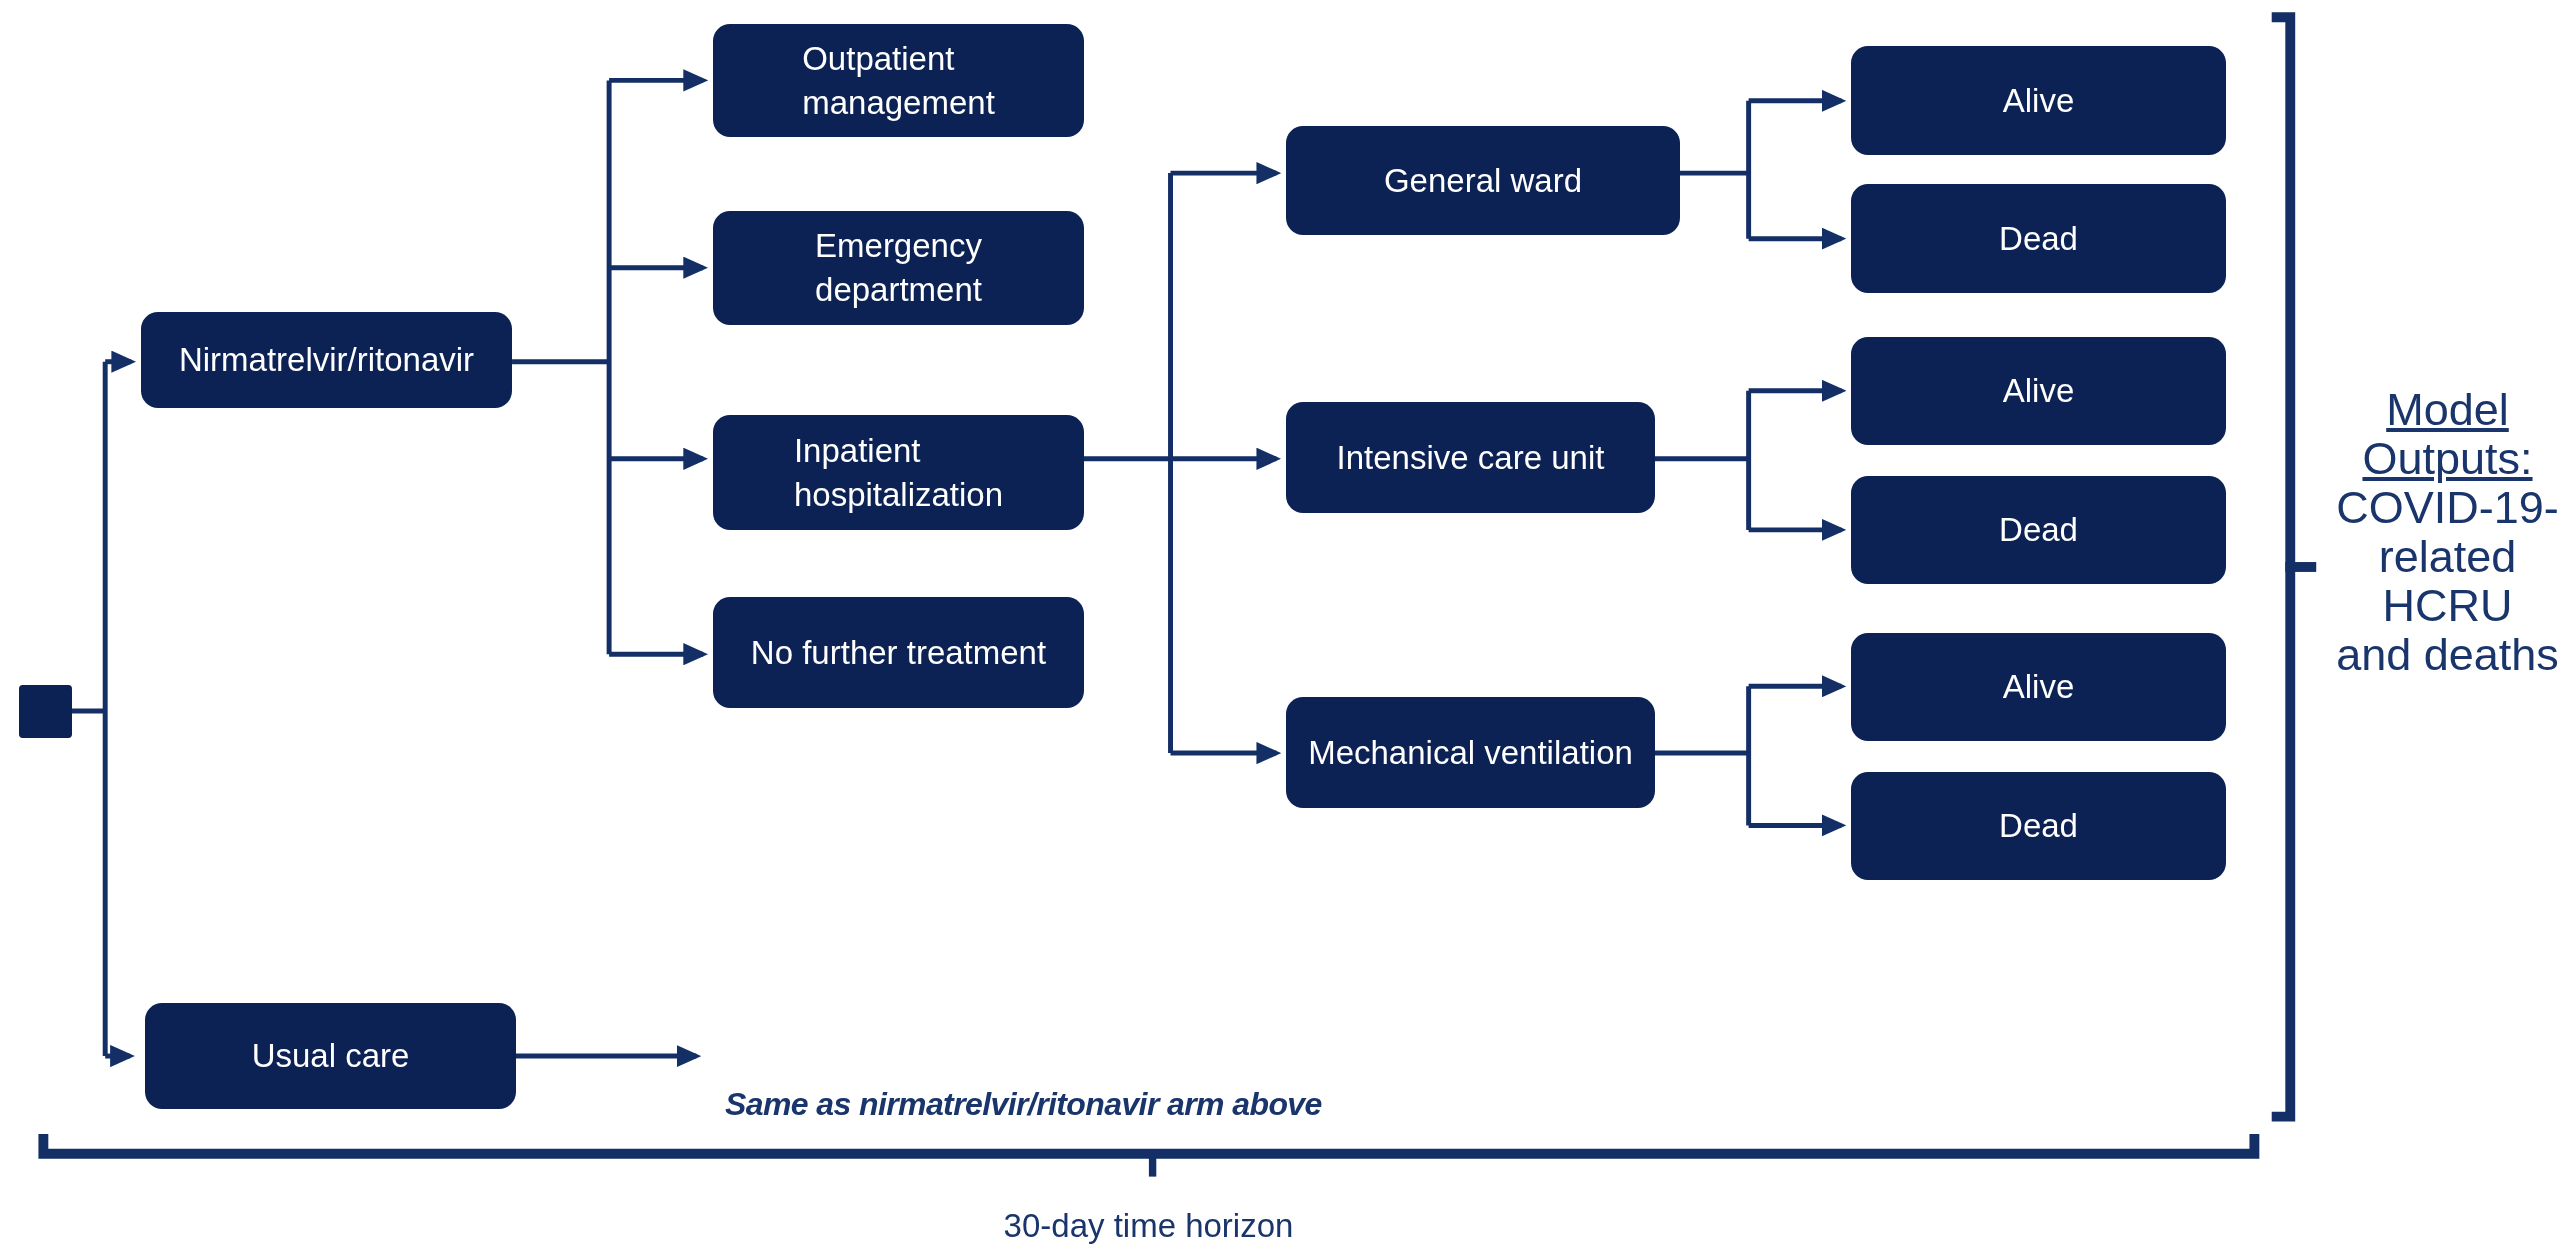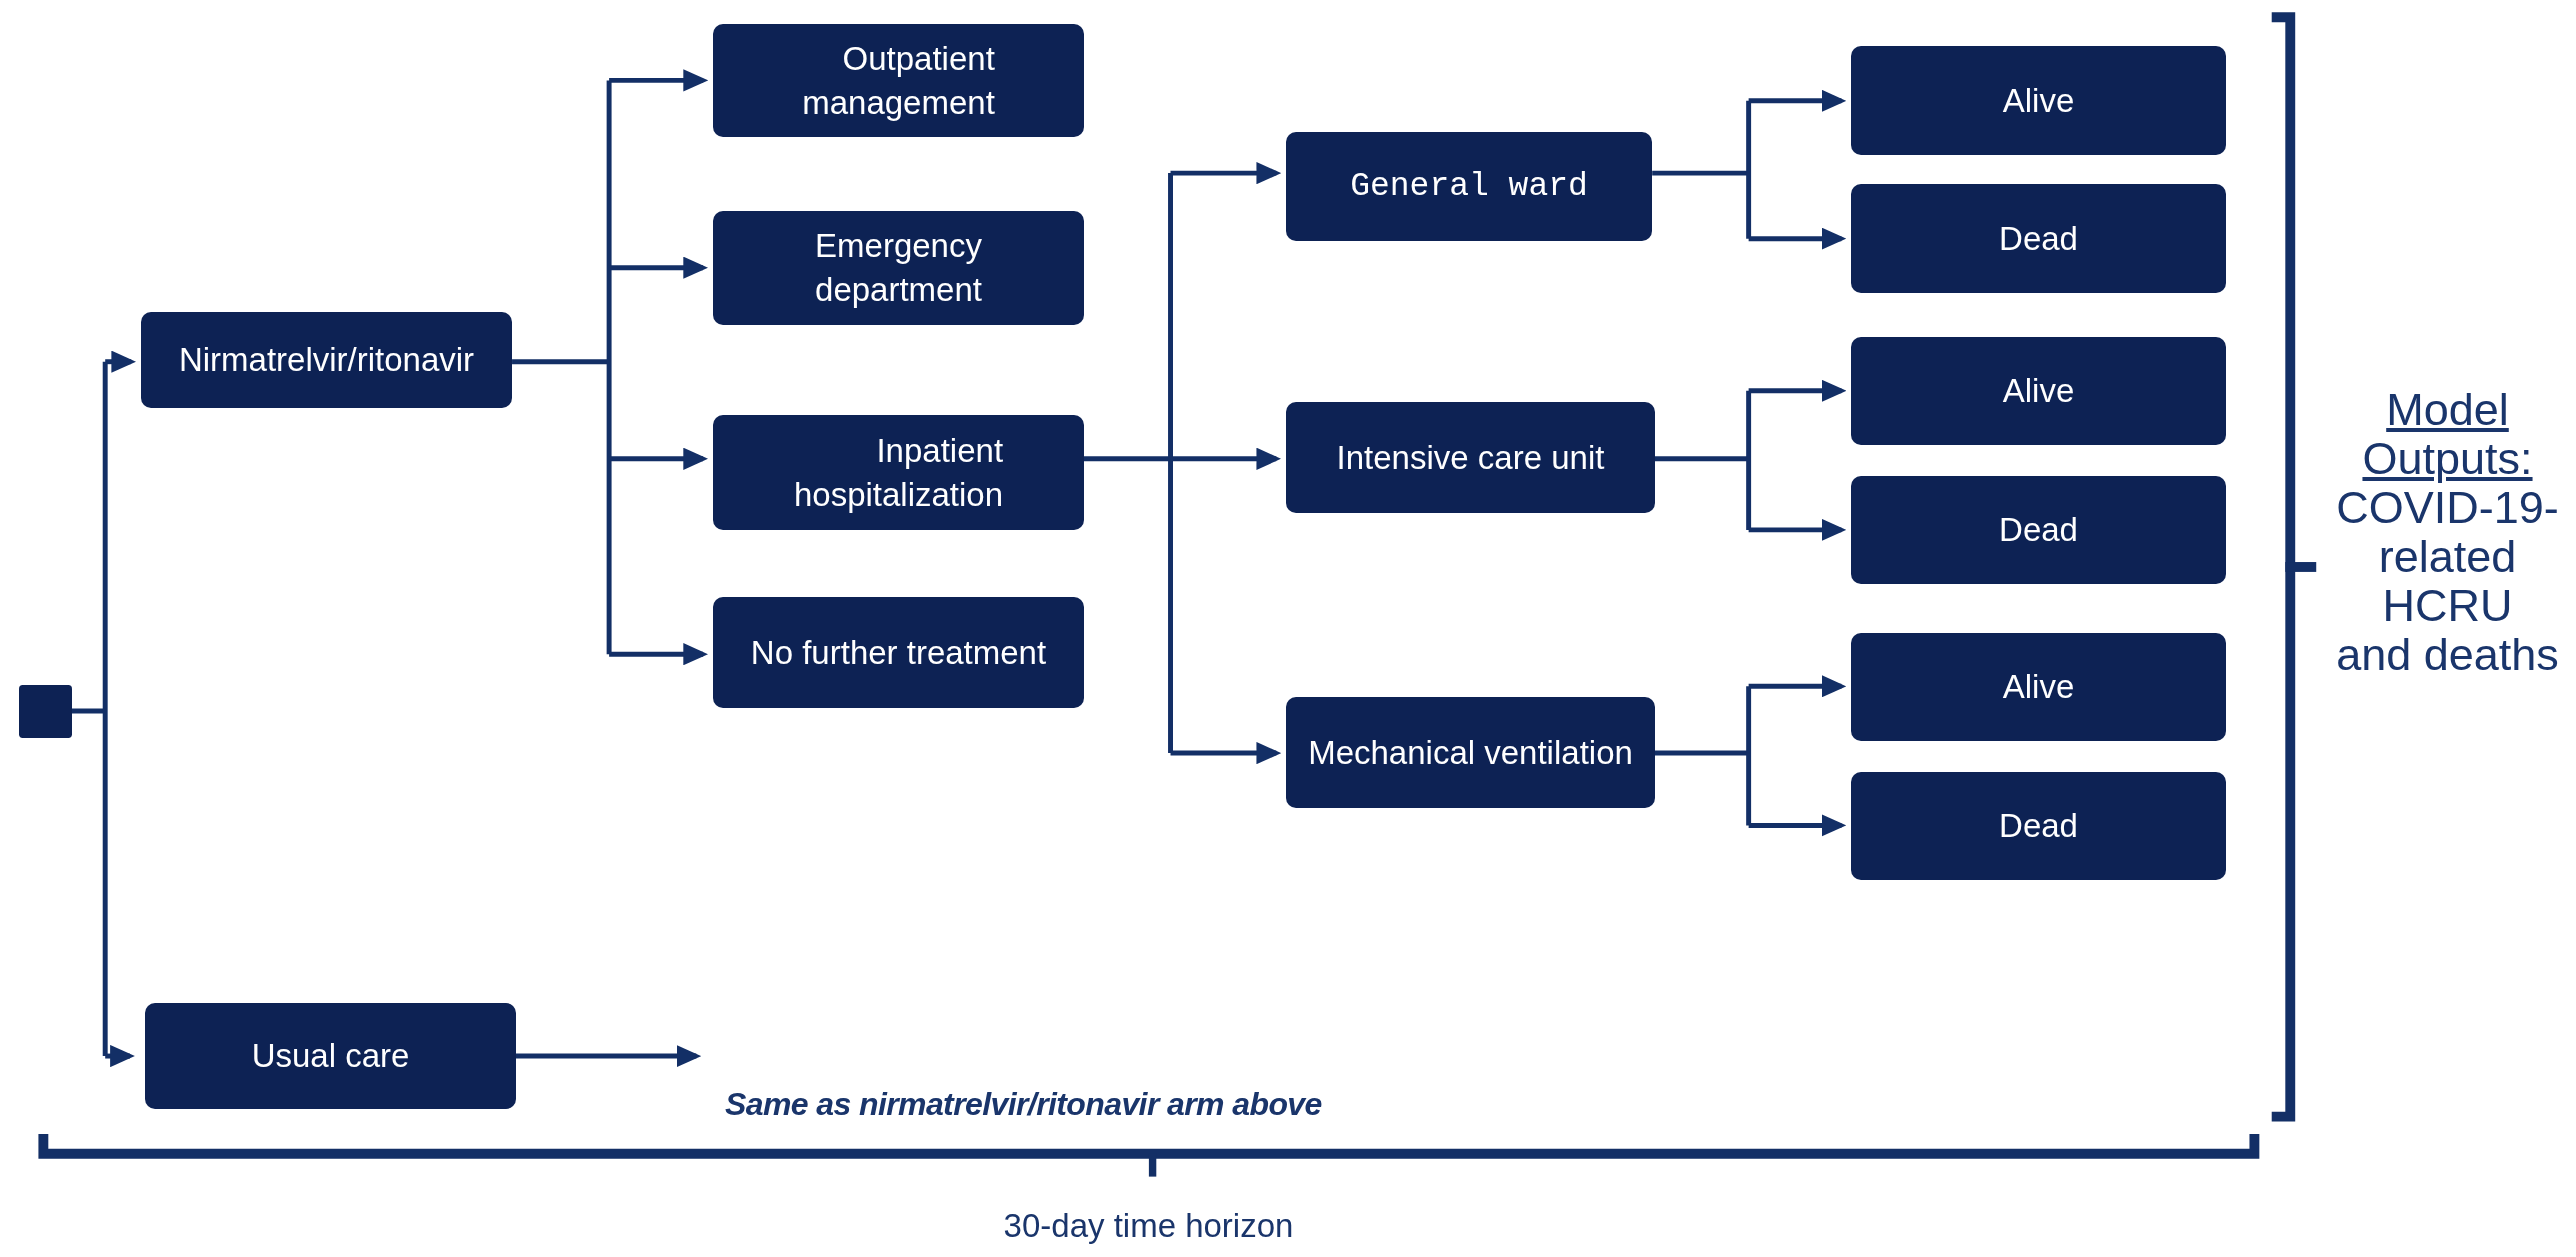--- a/index.html
+++ b/index.html
@@ -7,23 +7,23 @@
   .canvas{position:absolute;inset:0;width:2576px;height:1257px;}
   svg.wires{position:absolute;left:0;top:0;pointer-events:none;}
   .connector{stroke:var(--line,#132f66);stroke-width:8;fill:none;}
   .bracket{stroke:var(--line,#132f66);stroke-width:16;fill:none;stroke-linecap:square;}
   .bracket-thin{stroke:var(--line,#132f66);stroke-width:12;fill:none;stroke-linecap:butt;}
   .arrowhead{fill:var(--line,#132f66);}
   .node{
     position:absolute;
     background:var(--box-fill,#0d2254);
     color:var(--text-light,#ffffff);
-    border-radius:10px;
+    border-radius:17px;
     display:flex;align-items:center;justify-content:center;
-    text-align:right;
+    text-align:left;
     font-size:33px;line-height:1.32;
     white-space:pre-line;
     box-sizing:border-box;
     padding:0 15px;
   }
   .start{
     position:absolute;
     background:var(--box-fill,#0d2254);
     border-radius:3.7px;
   }
@@ -114,21 +114,21 @@
 management</div>
 
   <div class="node" style="left:713px;top:211px;width:371px;height:114px;">Emergency
 department</div>
 
   <div class="node" style="left:713px;top:390px;width:371px;height:115px;margin-top:25px;">Inpatient
 hospitalization</div>
 
   <div class="node" style="left:713px;top:597px;width:371px;height:111px;">No further treatment</div>
 
-  <div class="node" style="left:1286px;top:132px;width:366px;height:109px;font-family:Liberation Mono, monospace;">General ward</div>
+  <div class="node" style="left:1286px;top:126px;width:394px;height:109px;">General ward</div>
 
   <div class="node" style="left:1286px;top:402px;width:369px;height:111px;">Intensive care unit</div>
 
   <div class="node" style="left:1286px;top:697px;width:369px;height:111px;">Mechanical ventilation</div>
 
   <div class="node" style="left:1851px;top:46px;width:375px;height:109px;">Alive</div>
 
   <div class="node" style="left:1851px;top:184px;width:375px;height:109px;">Dead</div>
 
   <div class="node" style="left:1851px;top:337px;width:375px;height:108px;">Alive</div>

